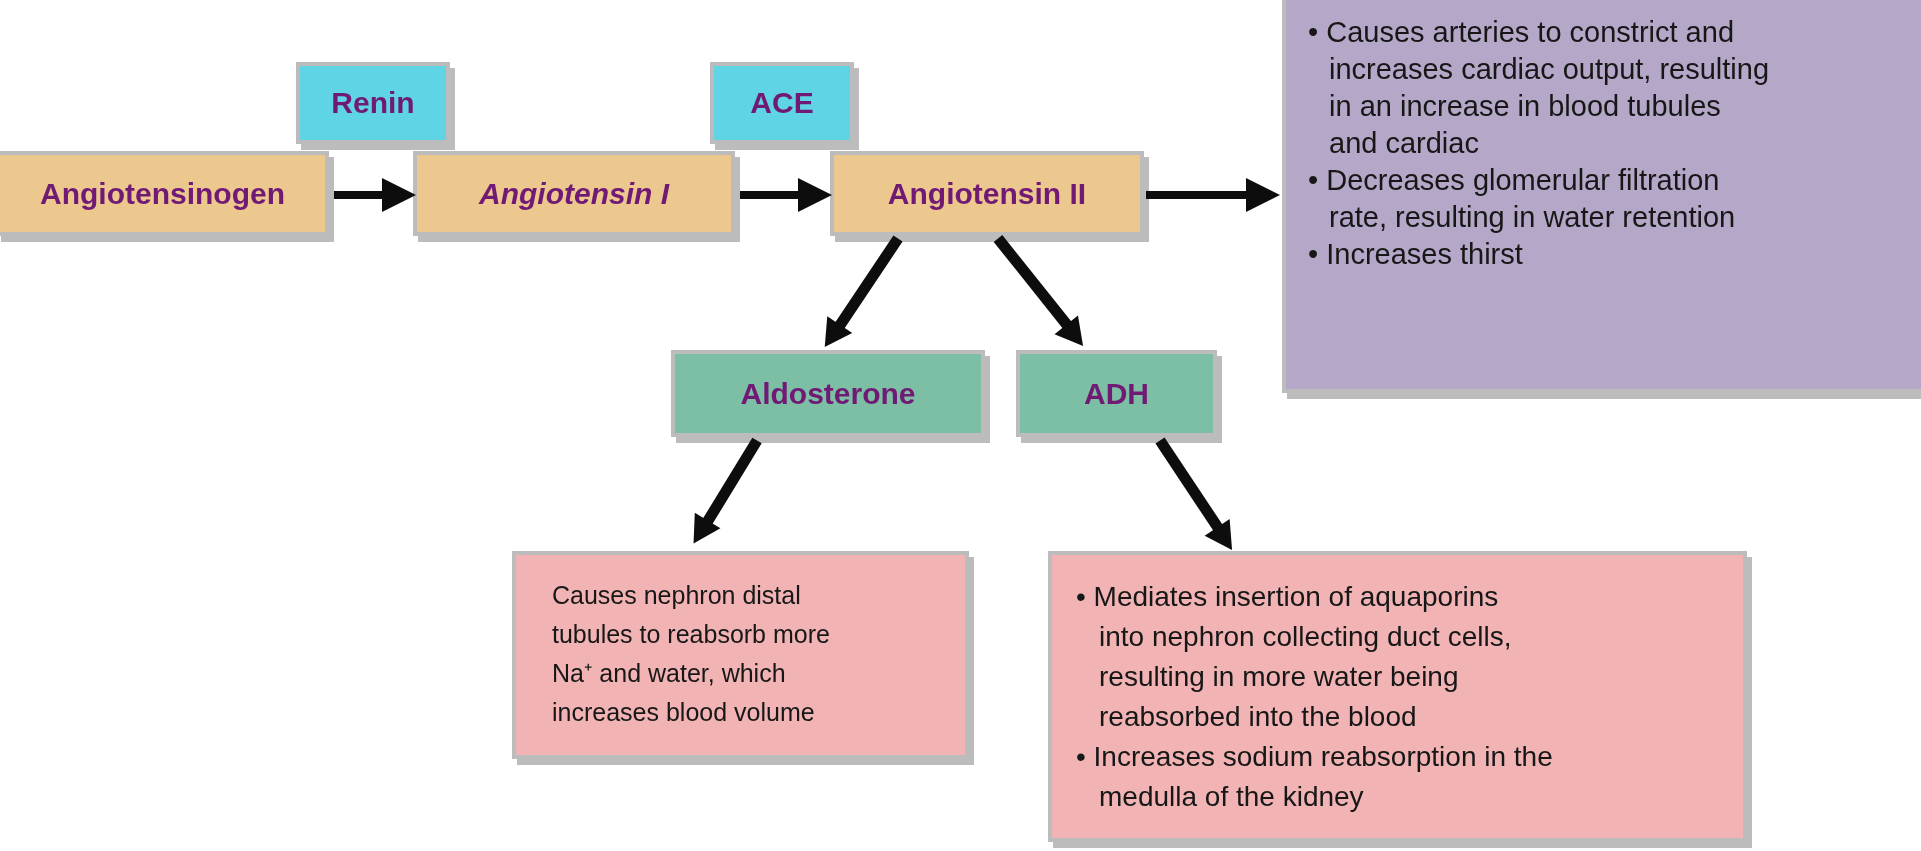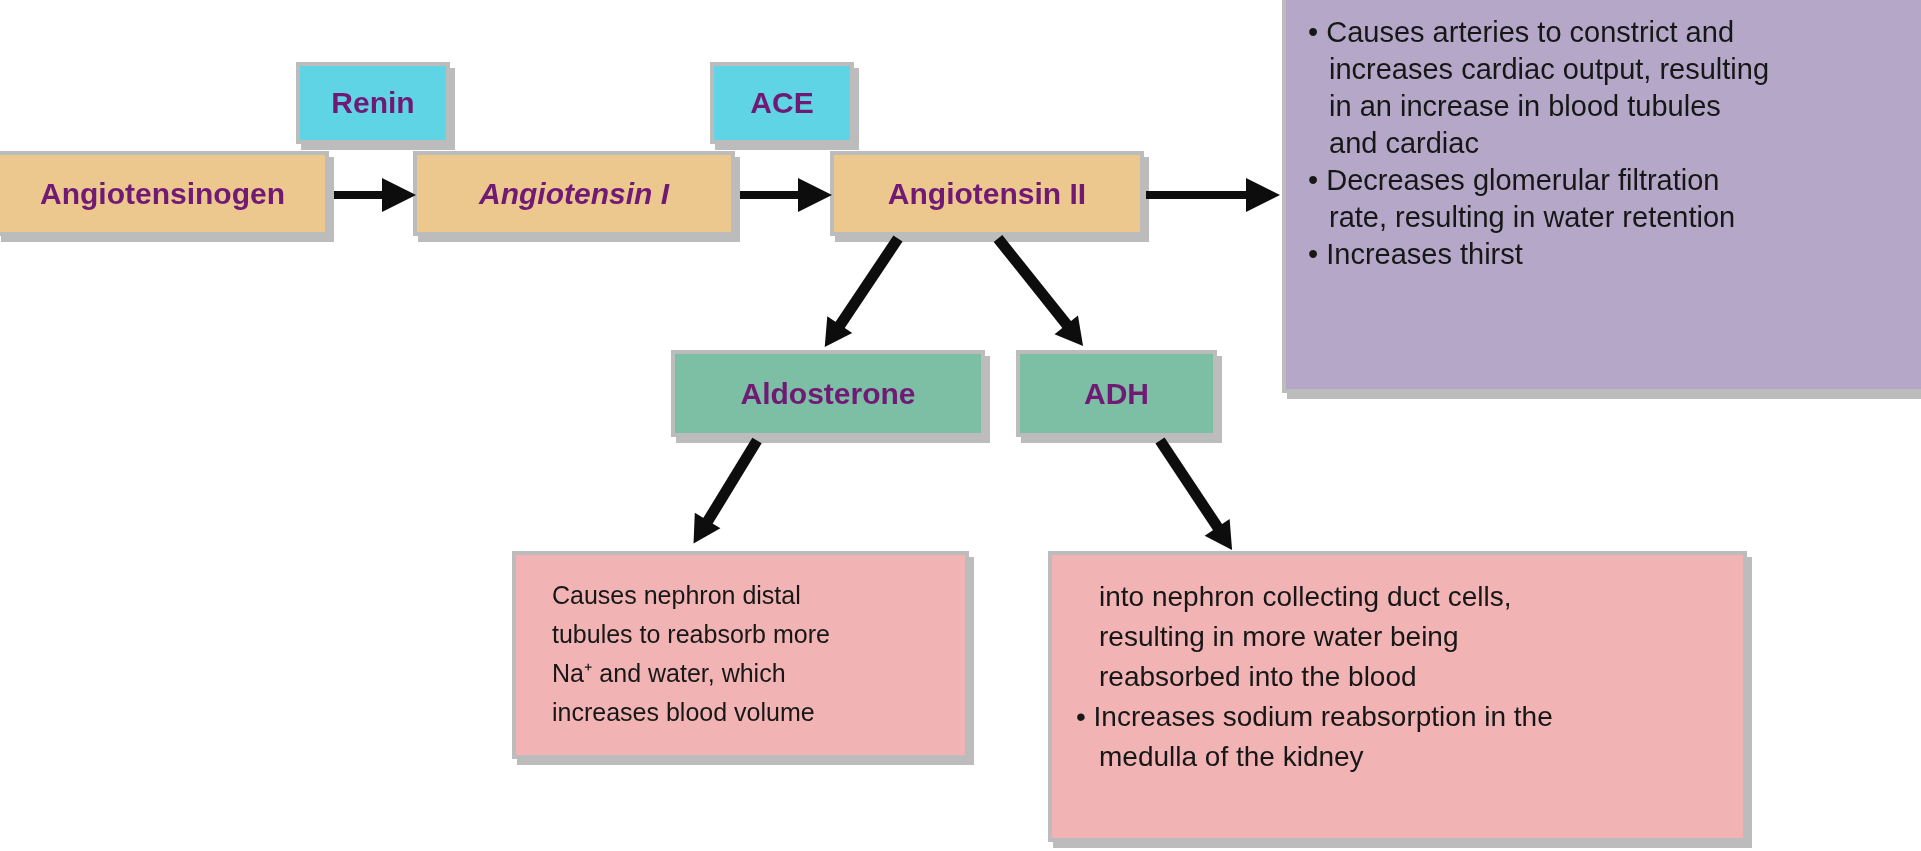--- a/index.html
+++ b/index.html
@@ -124,20 +124,21 @@
   </div>
 
   <div class="panel" id="panel-aldo-effect">
     <div class="pline">Causes nephron distal</div>
     <div class="pline">tubules to reabsorb more</div>
     <div class="pline">Na⁺ and water, which</div>
     <div class="pline">increases blood volume</div>
   </div>
 
   <div class="panel" id="panel-adh-effect">
+    <div class="pline">• Mediates insertion of aquaporins</div>
     <div class="pline cont">into nephron collecting duct cells,</div>
     <div class="pline cont">resulting in more water being</div>
     <div class="pline cont">reabsorbed into the blood</div>
     <div class="pline">• Increases sodium reabsorption in the</div>
     <div class="pline cont">medulla of the kidney</div>
   </div>
 
 </div>
 
 </body></html>

